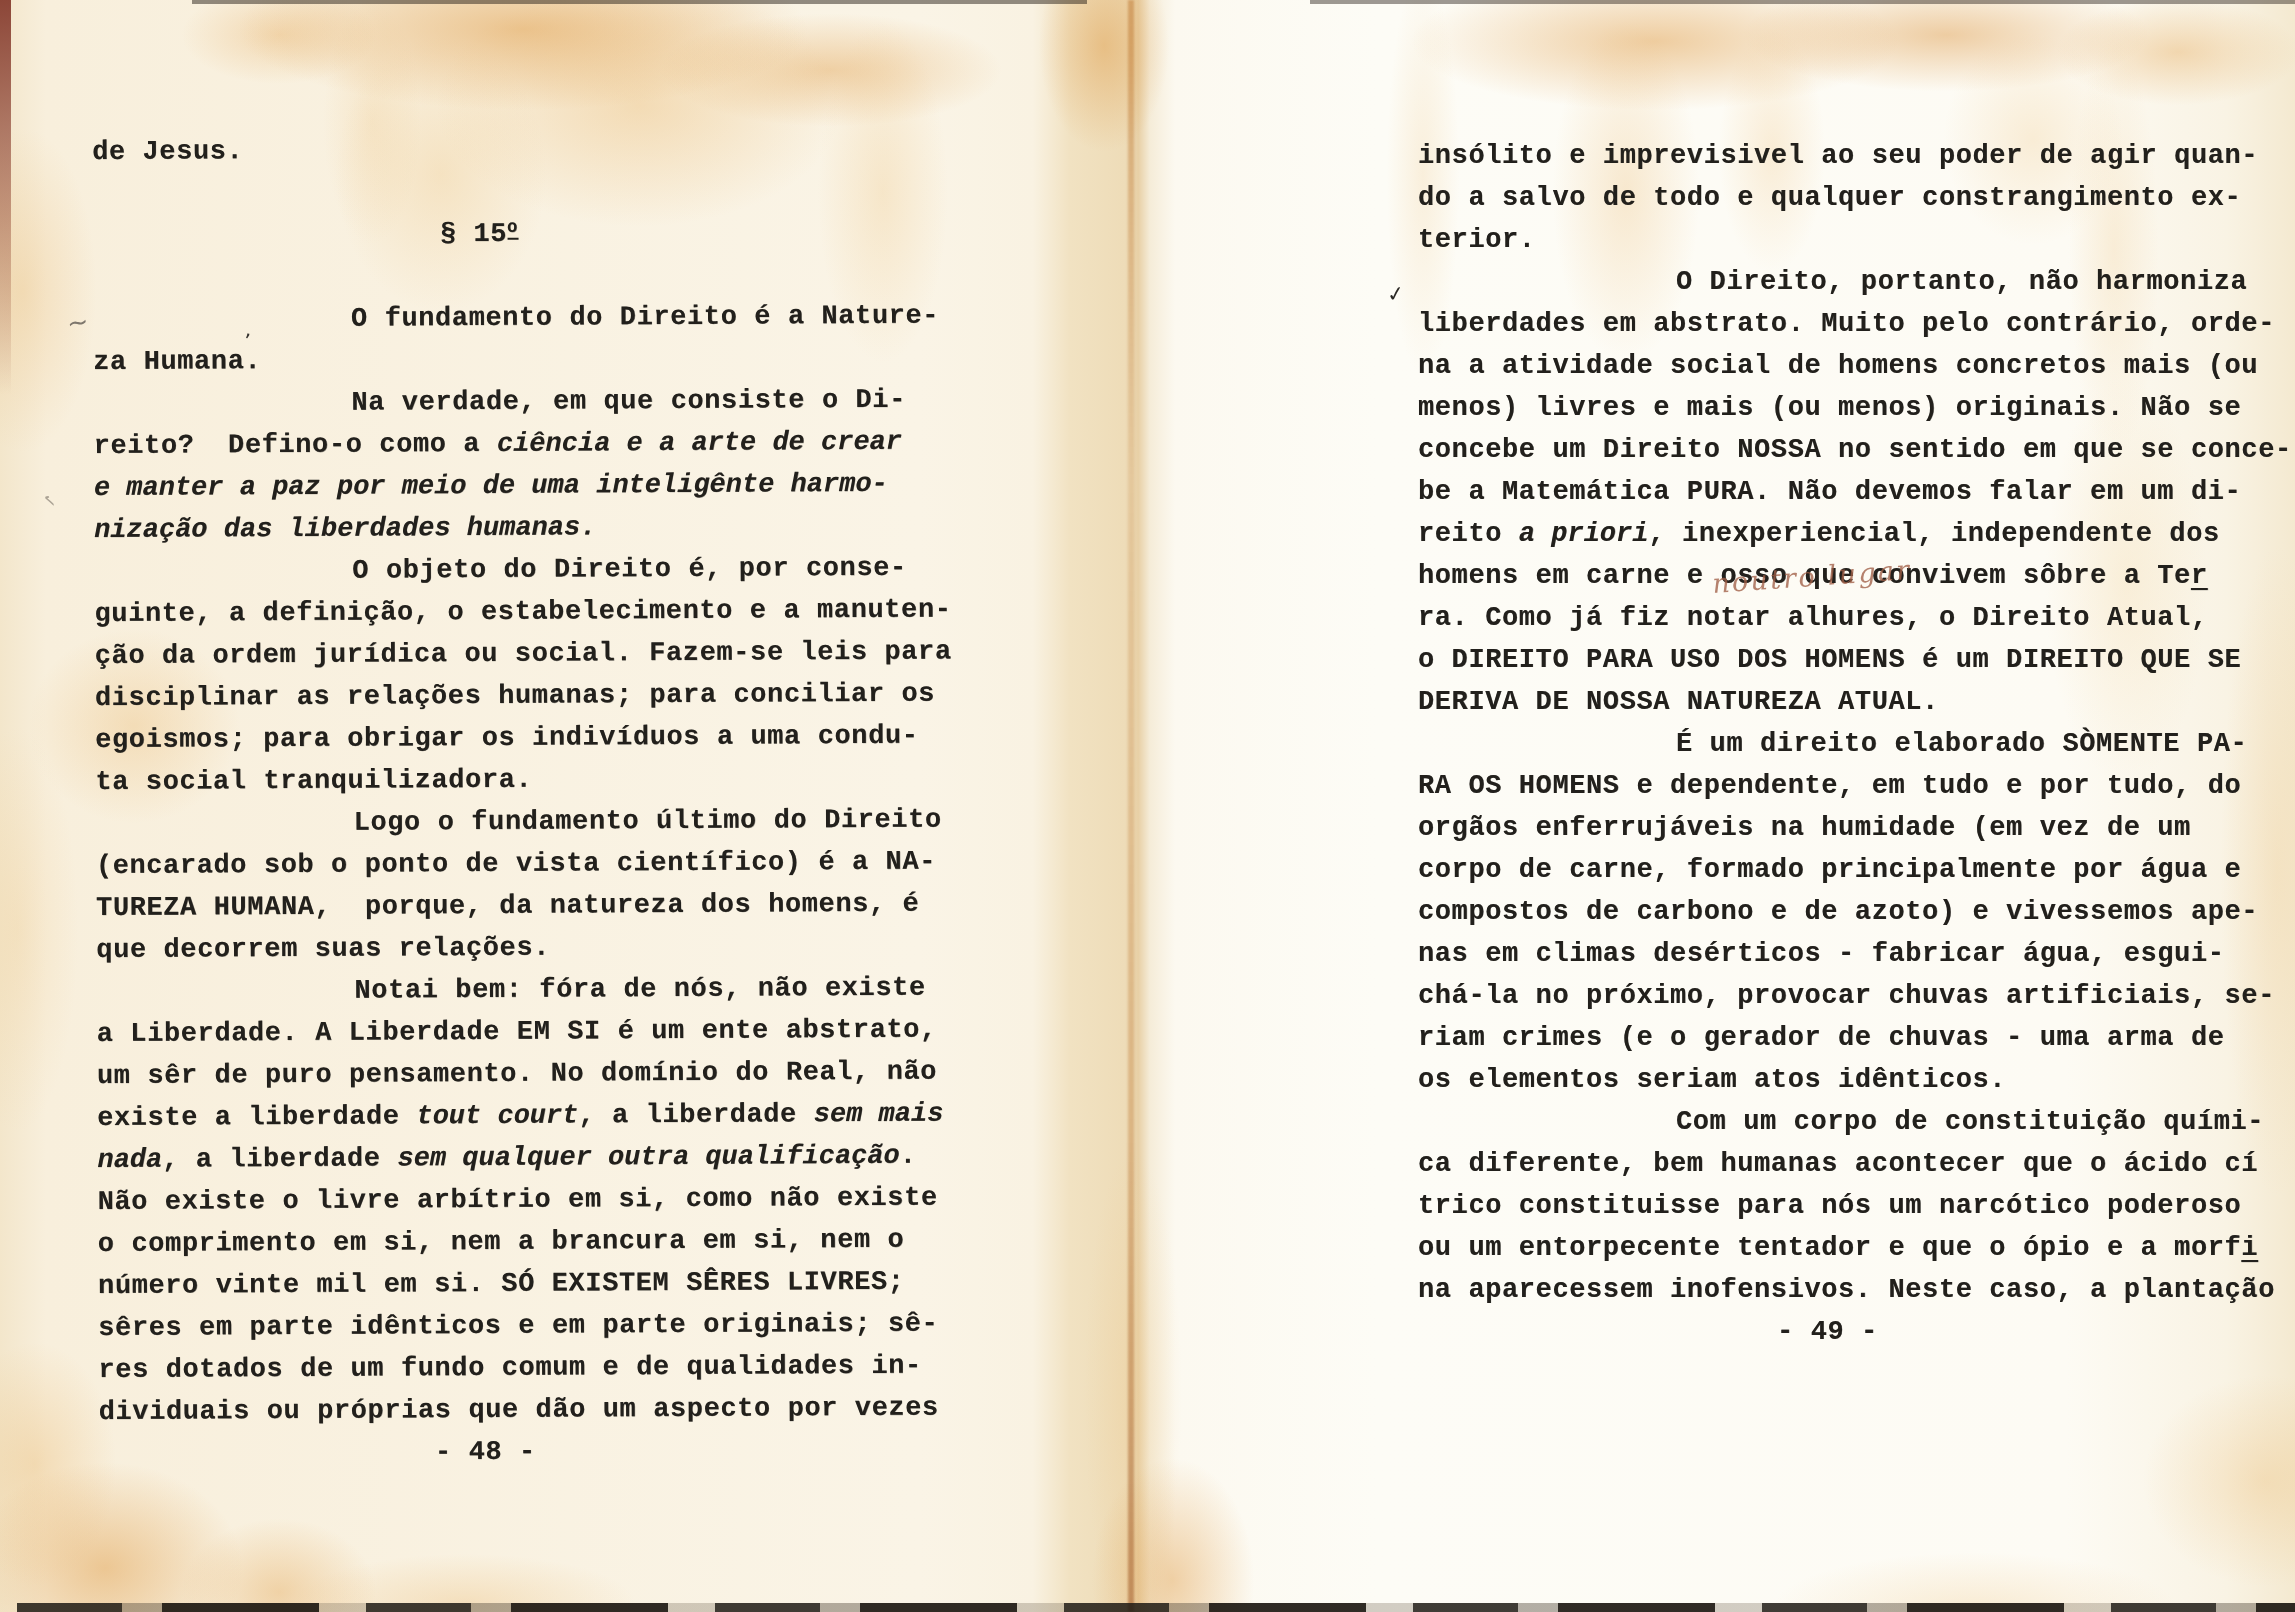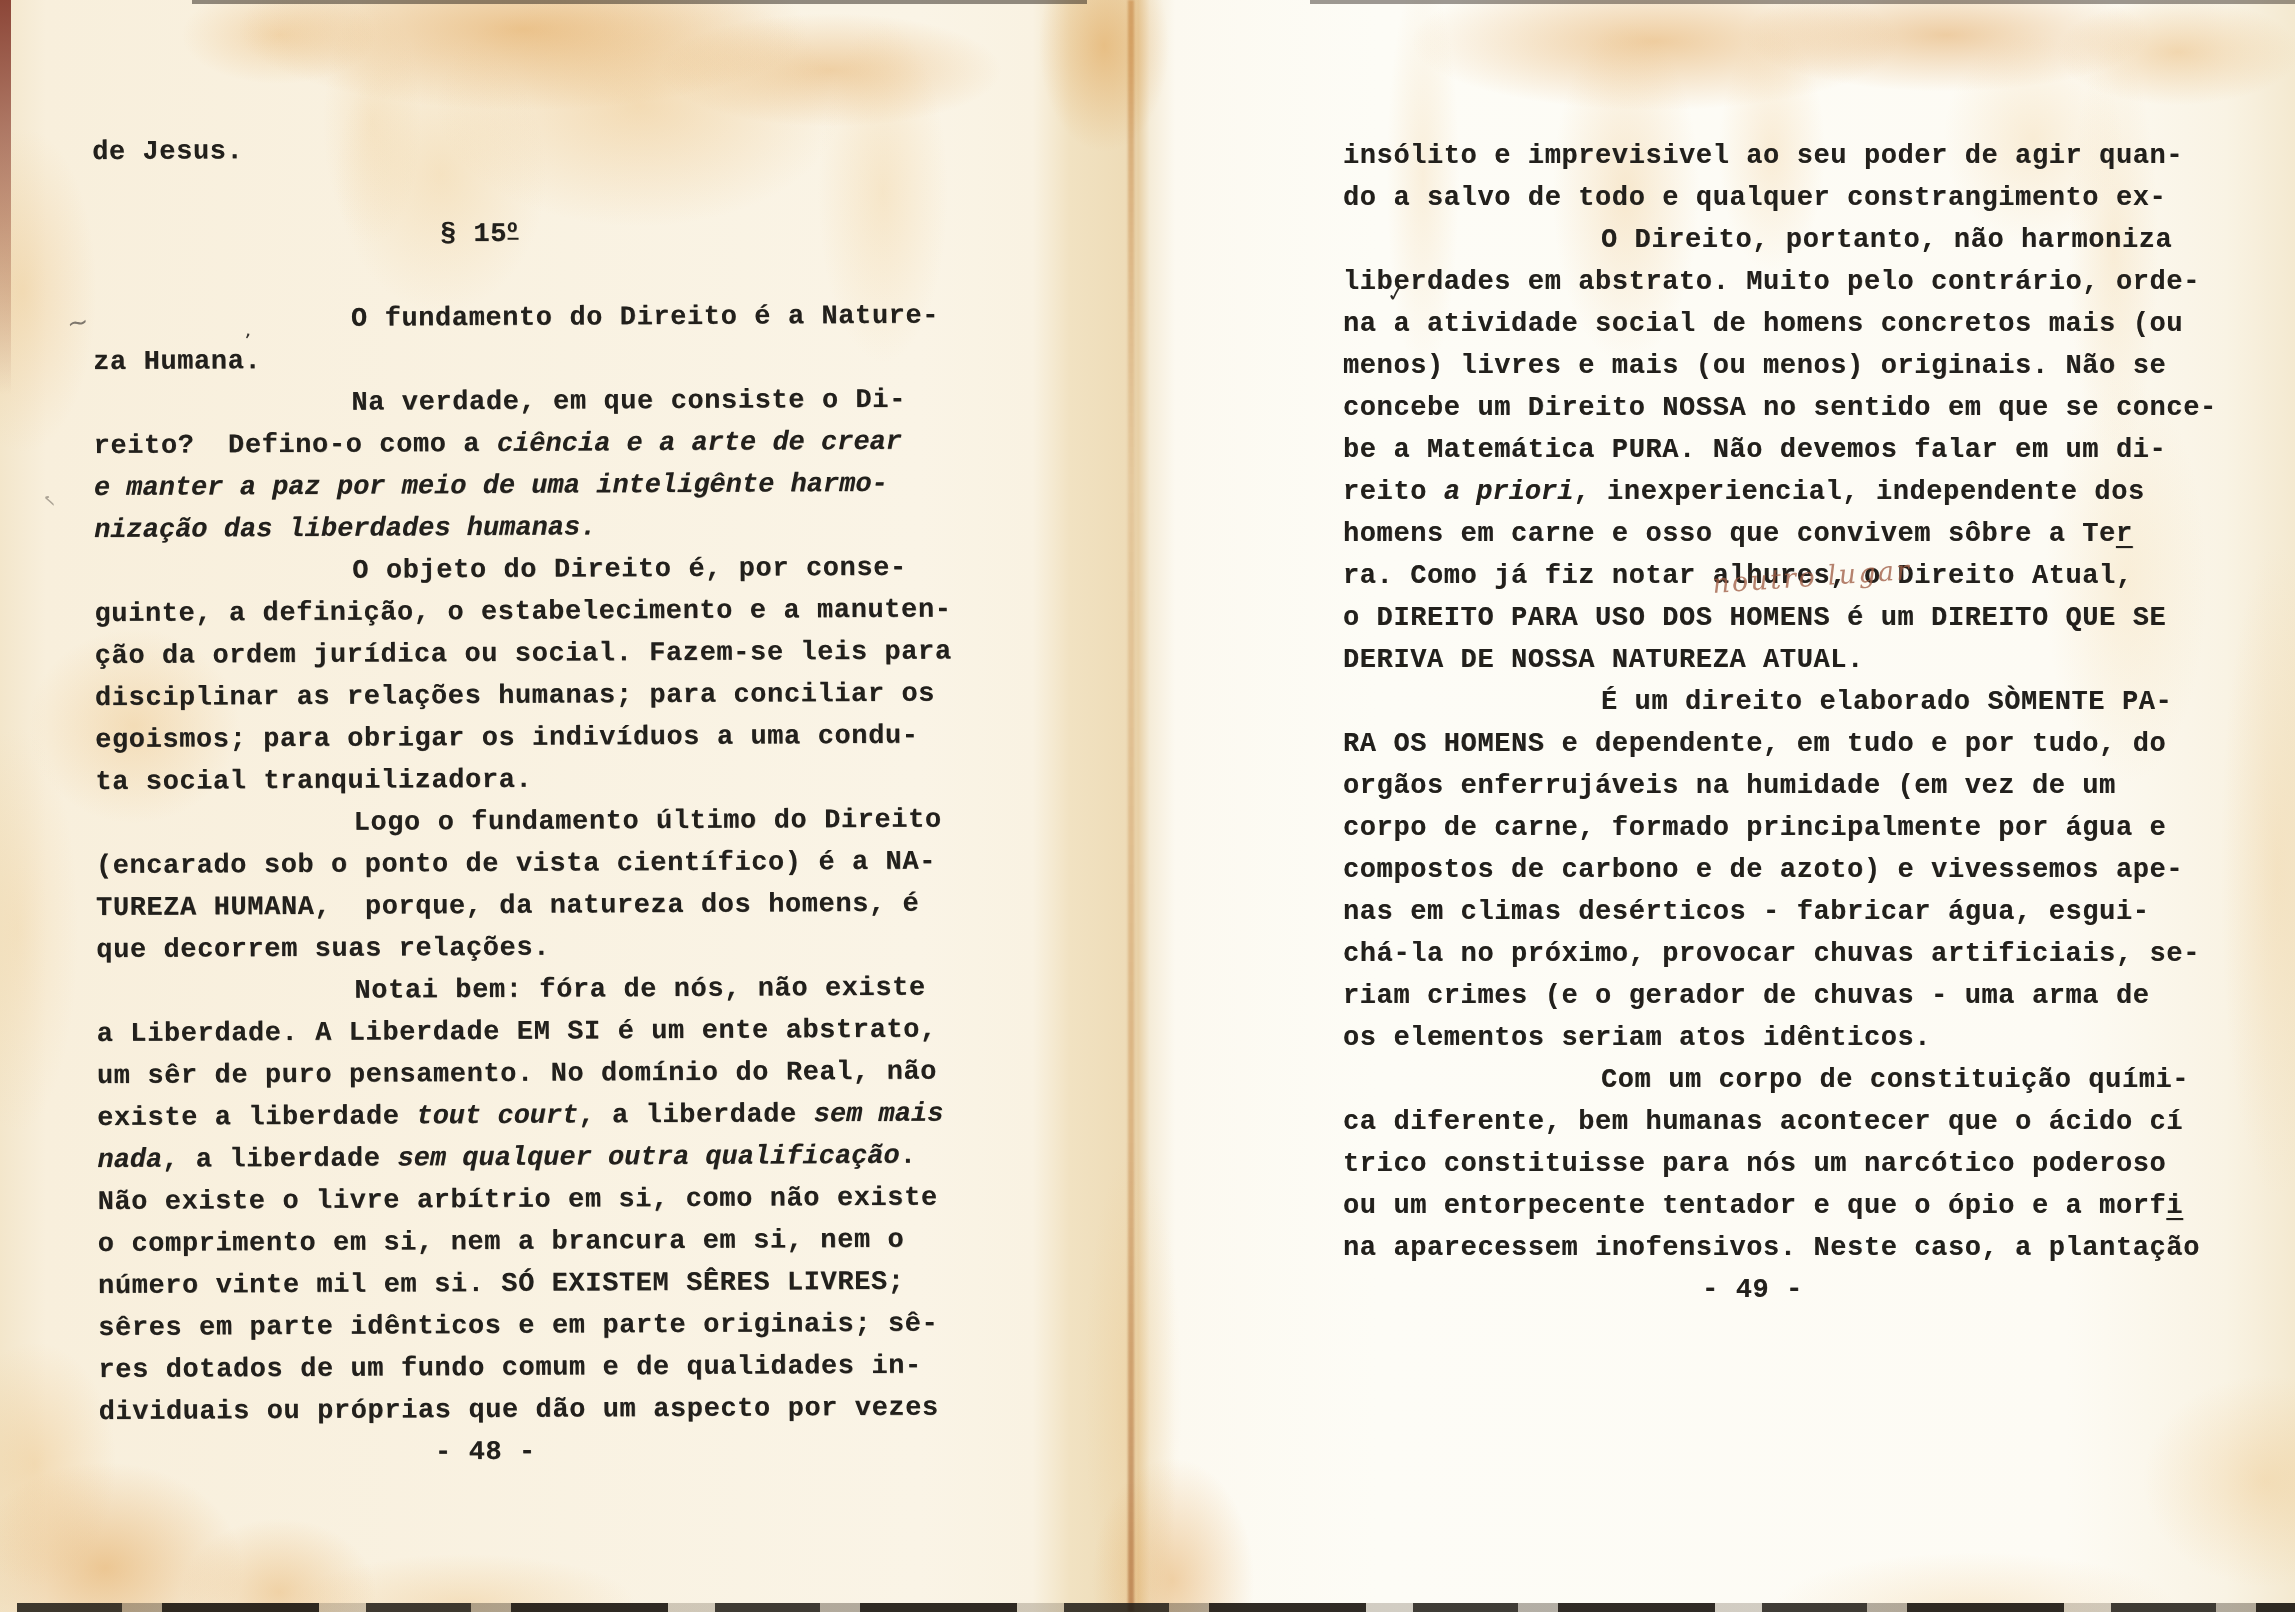--- a/index.html
+++ b/index.html
@@ -53,21 +53,21 @@
   .edge-top-a{position:absolute;left:192px;top:0;width:895px;height:4.1px;background:rgba(40,32,24,.50);}
   .edge-top-b{position:absolute;left:1310px;top:0;width:986px;height:4.1px;background:rgba(40,32,24,.45);}
   .edge-bottom{position:absolute;left:17.4px;right:0;bottom:0;height:8.7px;
     background:repeating-linear-gradient(90deg,
       rgba(30,26,20,.85) 0 105px, rgba(90,80,66,.45) 105px 145px,
       rgba(25,20,14,.90) 145px 302px, rgba(130,118,100,.35) 302px 349px);}
   
   .page-text{position:absolute;color:#22201c;font-size:27px;font-weight:700;
     letter-spacing:0.6px;text-shadow:0.3px 0.3px 0.5px rgba(33,31,28,.45);}
   .pt-left {left:92px; top:131px; width:854px; transform:rotate(-0.3deg); transform-origin:left top;}
-  .pt-right{left:1343px;top:135px; width:854px;}
+  .pt-right{left:1418px;top:135px; width:854px;}
   .line{height:42px;line-height:42px;white-space:pre;}
   .line.indent{padding-left:258px;}
   .line.center{text-align:center;}
   .pt-left  .line.center{padding-right:81px;}
   .pt-right .line.center{padding-right:35px;}
   .seg-i{font-style:italic;letter-spacing:0;}
   .seg-u{text-decoration:underline;text-decoration-thickness:2.3px;text-underline-offset:5.2px;}
   .seg-o{display:inline-block;font-size:17.4px;line-height:1;vertical-align:8.7px;
          border-bottom:2.3px solid currentColor;padding-bottom:1.2px;}
   .pagenum{margin-top:0;}
@@ -126,20 +126,21 @@
     <div class="line center pagenum">- 48 -</div>
   </div>
   <span class="mark mark-tilde">~</span>
   <span class="mark mark-margin">✓</span>
   <span class="mark mark-tick">ʼ</span>
 
   <div class="page-text pt-right">
     <div>
         <div class="line"><span class="seg-n">insólito e imprevisivel ao seu poder de agir quan-</span></div>
         <div class="line"><span class="seg-n">do a salvo de todo e qualquer constrangimento ex-</span></div>
+        <div class="line"><span class="seg-n">terior.</span></div>
         <div class="line indent"><span class="seg-n">O Direito, portanto, não harmoniza</span></div>
         <div class="line"><span class="seg-n">liberdades em abstrato. Muito pelo contrário, orde-</span></div>
         <div class="line"><span class="seg-n">na a atividade social de homens concretos mais (ou</span></div>
         <div class="line"><span class="seg-n">menos) livres e mais (ou menos) originais. Não se</span></div>
         <div class="line"><span class="seg-n">concebe um Direito NOSSA no sentido em que se conce-</span></div>
         <div class="line"><span class="seg-n">be a Matemática PURA. Não devemos falar em um di-</span></div>
         <div class="line"><span class="seg-n">reito </span><span class="seg-i">a priori</span><span class="seg-n">, inexperiencial, independente dos</span></div>
         <div class="line"><span class="seg-n">homens em carne e osso que convivem sôbre a Te</span><span class="seg-u">r</span></div>
         <div class="line"><span class="seg-n">ra. Como já fiz notar alhures, o Direito Atual,</span></div>
         <div class="line"><span class="seg-n">o DIREITO PARA USO DOS HOMENS é um DIREITO QUE SE</span></div>

